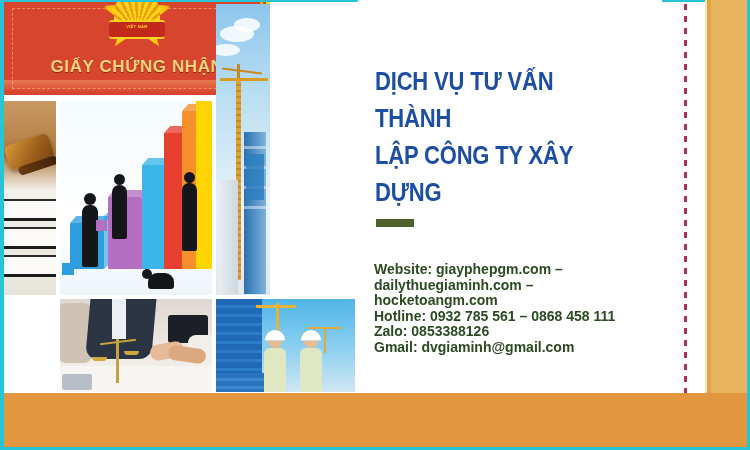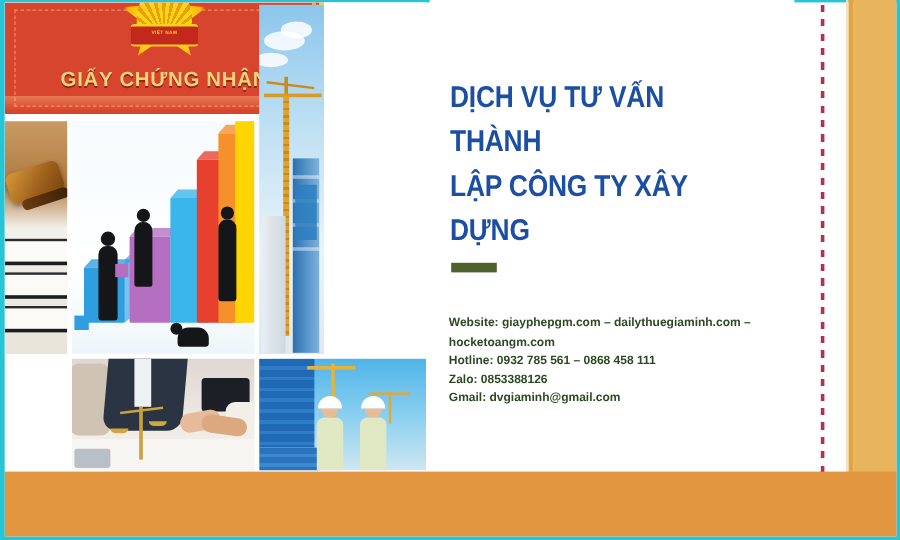--- a/index.html
+++ b/index.html
@@ -153,21 +153,21 @@
      border-radius:10px 10px 0 0;background:#ffffff;box-shadow:0 1px 0 #d8d8d8;}
 
   
   .panel{position:absolute;left:358px;top:0;width:304px;height:392px;background:#ffffff;}
   .title{position:absolute;left:17px;top:63px;width:280px;
      font-size:25px;line-height:37px;font-weight:bold;color:#1c4fa4;
      letter-spacing:-0.2px;font-family:"Liberation Sans",sans-serif;
      transform:scaleX(.88);transform-origin:left top;white-space:pre-line;}
   .greenbar{position:absolute;left:18px;top:219px;width:38px;height:8px;background:#4d632b;}
   .contact{position:absolute;left:16px;top:262px;width:278px;
-     font-size:10px;line-height:15.5px;color:#2b4a22;font-weight:bold;
+     font-size:14px;line-height:15.5px;color:#2b4a22;font-weight:bold;
      font-family:"Liberation Sans",sans-serif;white-space:pre-line;}
 </style>
 </head>
 <body>
 
 <div class="slide">
 
   <div class="edge-left"></div>
   <div class="edge-right"></div>
   <div class="edge-top"></div>

